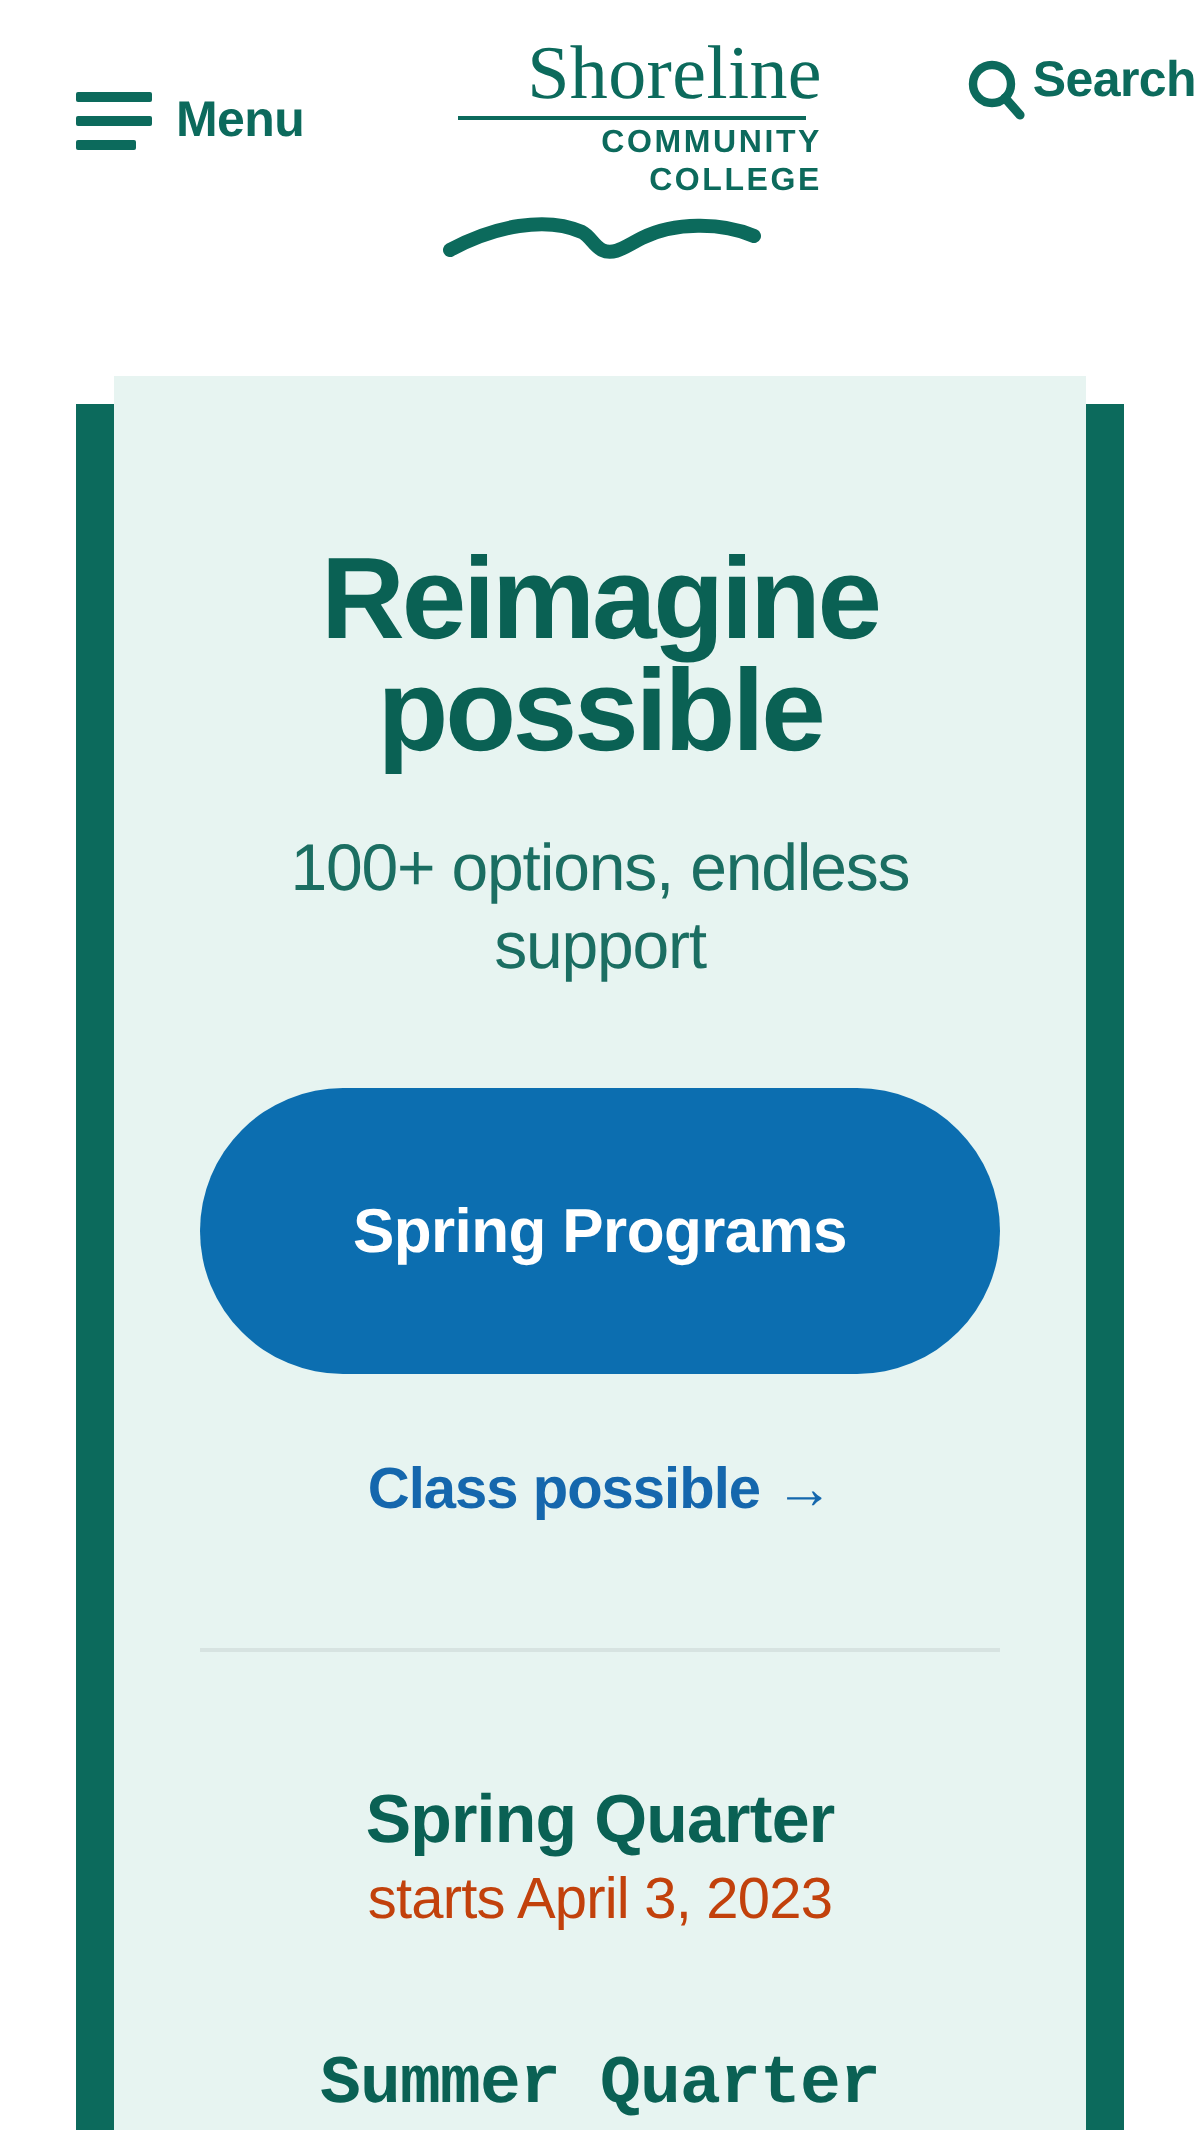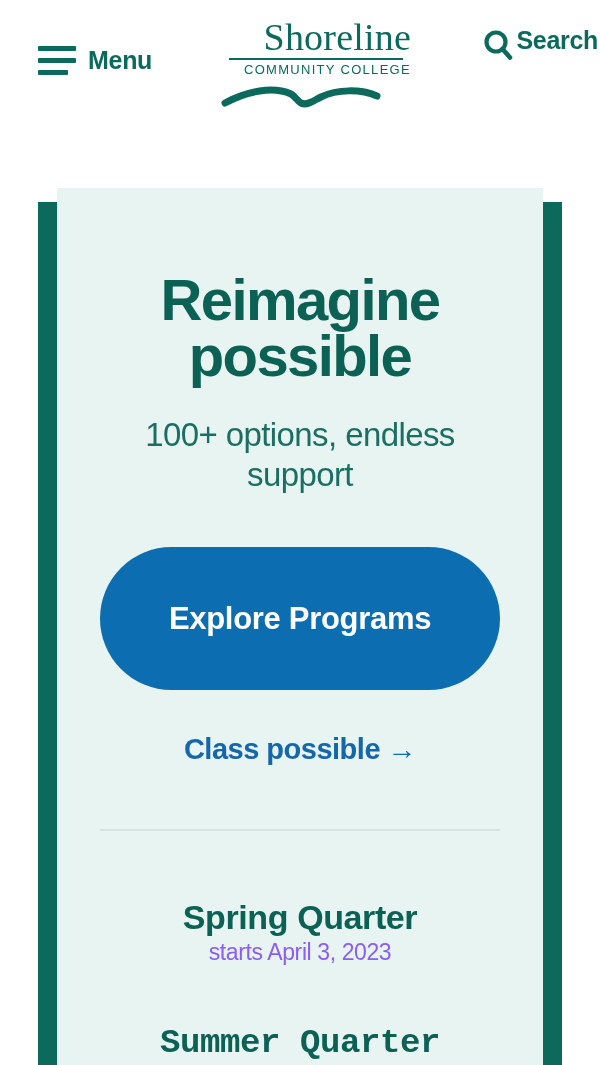--- a/index.html
+++ b/index.html
@@ -44,22 +44,22 @@
   }
   #logo-wordmark{
     font-family:"Liberation Serif", serif;
     font-size:38px; color:#0c6a5c; line-height:0.96;
     letter-spacing:0.2px;
   }
   #logo-rule{
     height:1.5px; background:#0c6a5c; margin:3px 8px 2px 8px;
   }
   #logo-subline{
-    font-size:13px; color:#0c6a5c; letter-spacing:1.3px;
-    font-weight:normal; line-height:1.2;
+    font-size:16px; color:#0c6a5c; letter-spacing:1.3px;
+    font-weight:bold; line-height:1.2;
   }
   #logo-wave{ margin-top:5px; display:block; }
 
   #search-button{
     position:absolute; right:18px; top:28px;
     display:flex; flex-direction:row; align-items:flex-start;
     background:none; border:none; cursor:pointer; gap:1px;
   }
   #search-label{
     font-size:25px; font-weight:bold; color:#0c6a5c;
@@ -127,21 +127,21 @@
   }
 
   .quarter-block{ margin-top:0; }
   #quarter-spring{ margin-top:58px; }
   #quarter-summer{ margin-top:48px;font-family:Liberation Mono, monospace; }
   .quarter-name{
     font-size:34px; font-weight:bold; color:#0a6154;
     letter-spacing:-0.4px; line-height:1.25;
   }
   .quarter-date{
-    font-size:23px; font-weight:normal; color:#8b5cf6;
+    font-size:29px; font-weight:normal; color:#c2410c;
     letter-spacing:-0.4px; line-height:1.3;
   }
 </style>
 </head>
 <body>
 
 <header id="site-header">
 
   <button id="menu-button">
     <span id="hamburger-icon">
@@ -176,21 +176,21 @@
   <div id="hero-panel"></div>
   <div class="hero-bar" id="hero-bar-left"></div>
   <div class="hero-bar" id="hero-bar-right"></div>
 
   <div id="hero-content">
 
     <h1 id="hero-title">Reimagine possible</h1>
 
     <p id="hero-subtitle">100+ options, endless support</p>
 
-    <button id="explore-programs-button">Explore Programs</button>
+    <button id="explore-programs-button">Spring Programs</button>
 
     <a id="class-schedule-link" href="#">Class possible →</a>
 
     <div id="hero-divider"></div>
 
     <div class="quarter-block" id="quarter-spring">
       <div class="quarter-name">Spring Quarter</div>
       <div class="quarter-date">starts April 3, 2023</div>
     </div>
 

